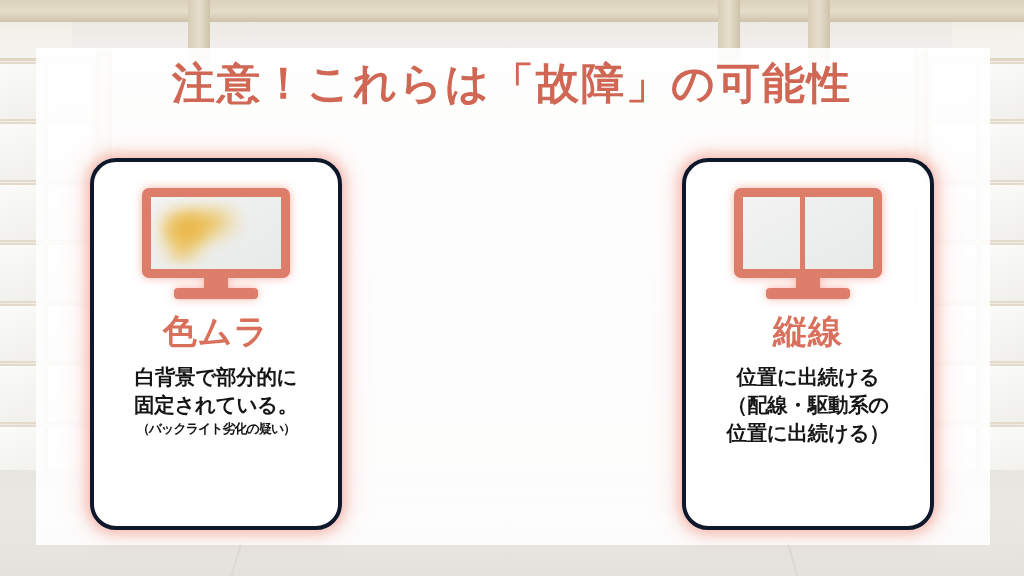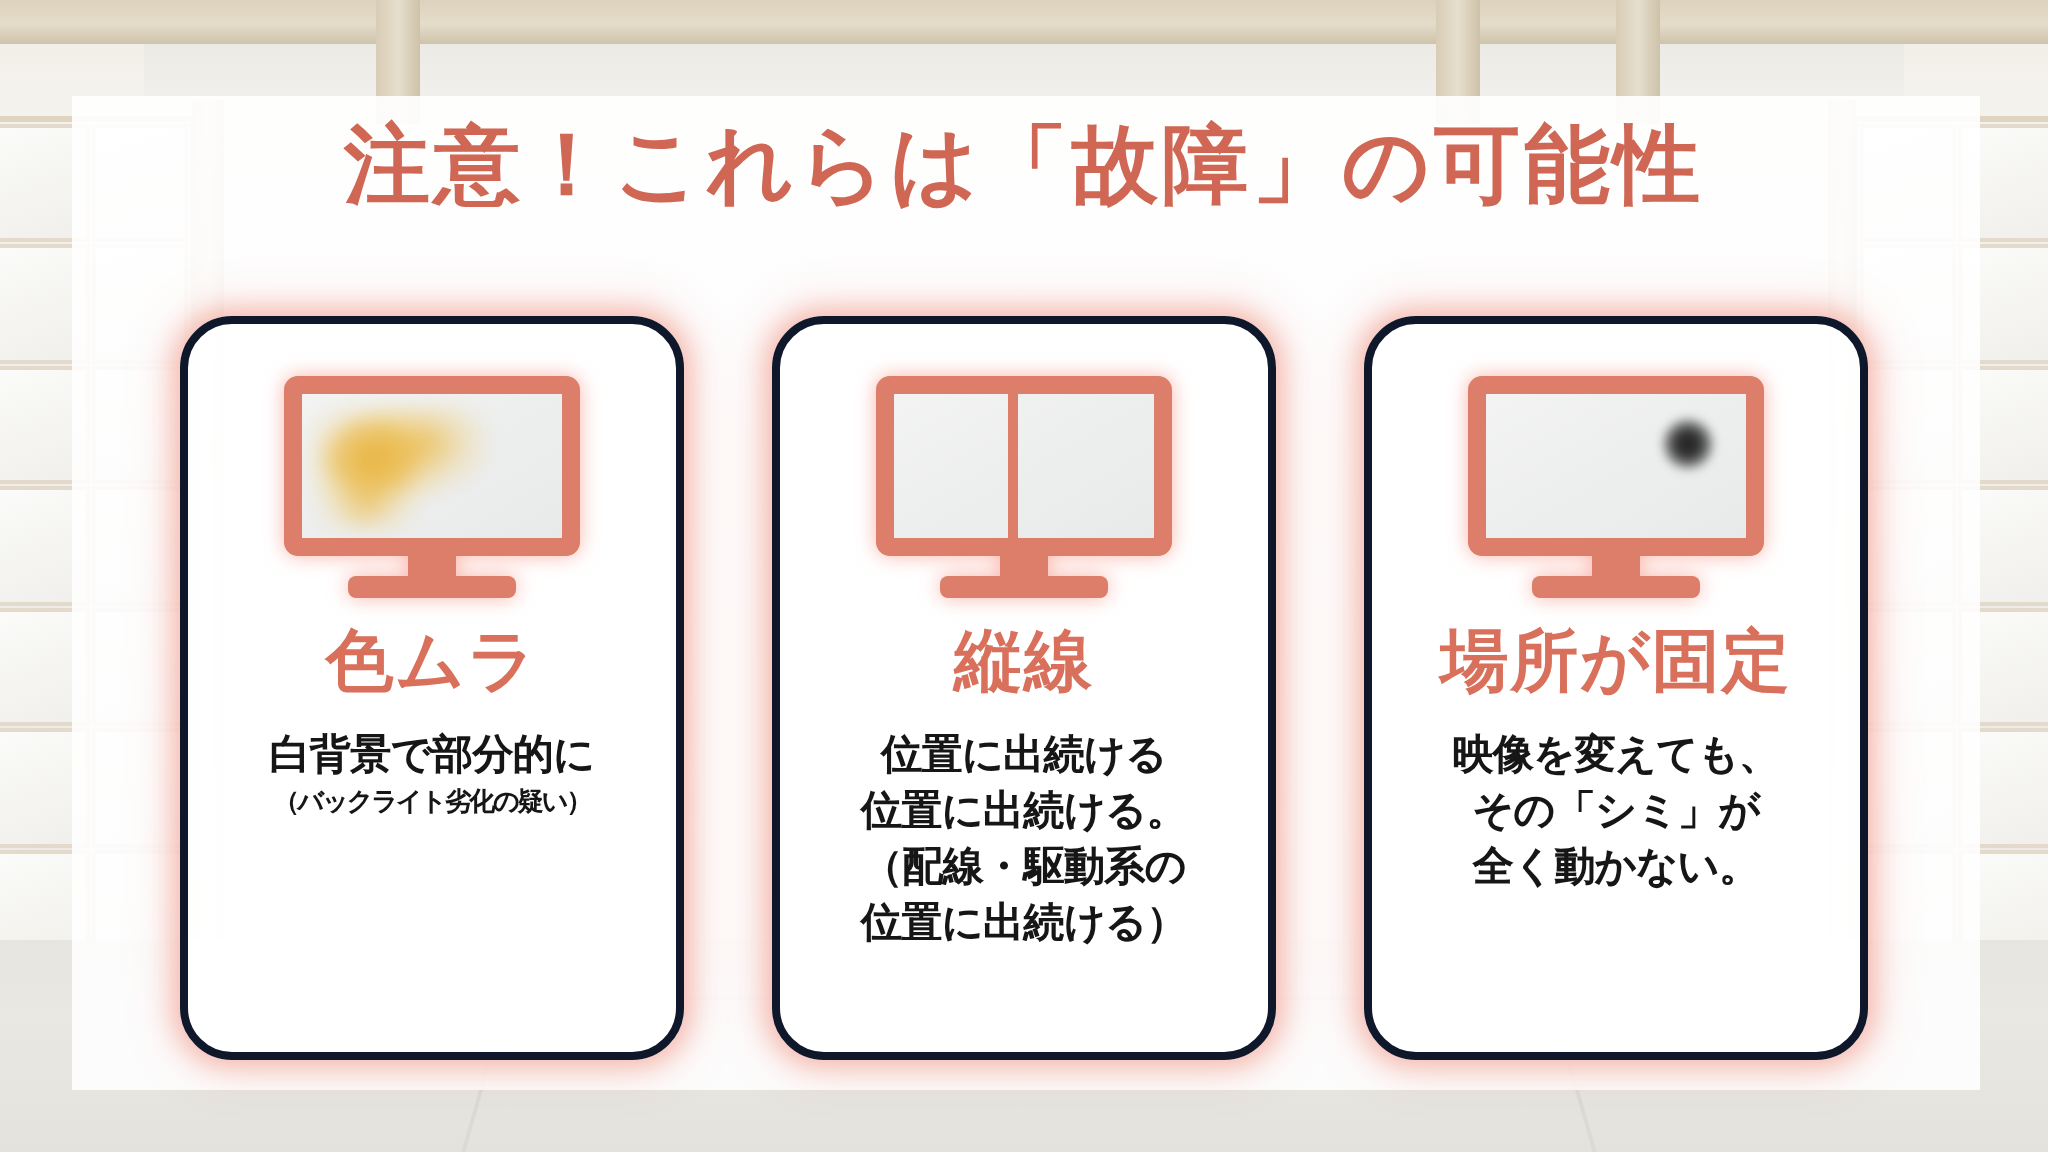--- a/index.html
+++ b/index.html
@@ -250,20 +250,21 @@
   }
   .card-body {
     margin-top: 16px;
     text-align: center;
     color: #161616;
     font-weight: 700;
     font-size: 20.5px;
     line-height: 1.36;
     letter-spacing: -0.3px;
     padding: 0 6px;
+    font-family: Liberation Serif, serif;
   }
   .card-body .small {
     font-size: 13px;
     letter-spacing: -1px;
     display: block;
   }
   .card-body .ln { display: block; white-space: nowrap; }
 </style>
 </head>
 <body>
@@ -337,55 +338,38 @@
           <div class="tv-screen">
             <div class="blotch"></div>
           </div>
         </div>
         <div class="tv-neck"></div>
         <div class="tv-base"></div>
       </div>
       <div class="card-heading">色ムラ</div>
       <div class="card-body">
         <span class="ln">白背景で部分的に</span>
+        <span class="ln">固定されている。</span>
         <span class="small">（バックライト劣化の疑い）</span>
       </div>
     </div>
 
     <div class="card">
       <div class="tv">
         <div class="tv-body">
           <div class="tv-screen">
             <div class="vline"></div>
           </div>
         </div>
         <div class="tv-neck"></div>
         <div class="tv-base"></div>
       </div>
       <div class="card-heading">縦線</div>
       <div class="card-body">
         <span class="ln">位置に出続ける</span>
-        <span class="ln">位置に出続ける。</span>
         <span class="ln">（配線・駆動系の</span>
         <span class="ln">位置に出続ける）</span>
       </div>
     </div>
 
-    <div class="card">
-      <div class="tv">
-        <div class="tv-body">
-          <div class="tv-screen">
-            <div class="darkspot"></div>
-          </div>
-        </div>
-        <div class="tv-neck"></div>
-        <div class="tv-base"></div>
-      </div>
-      <div class="card-heading">場所が固定</div>
-      <div class="card-body">
-        <span class="ln">映像を変えても、</span>
-        <span class="ln">その「シミ」が</span>
-        <span class="ln">全く動かない。</span>
-      </div>
-    </div>
 
   </div>
 </div>
 
 </body></html>

